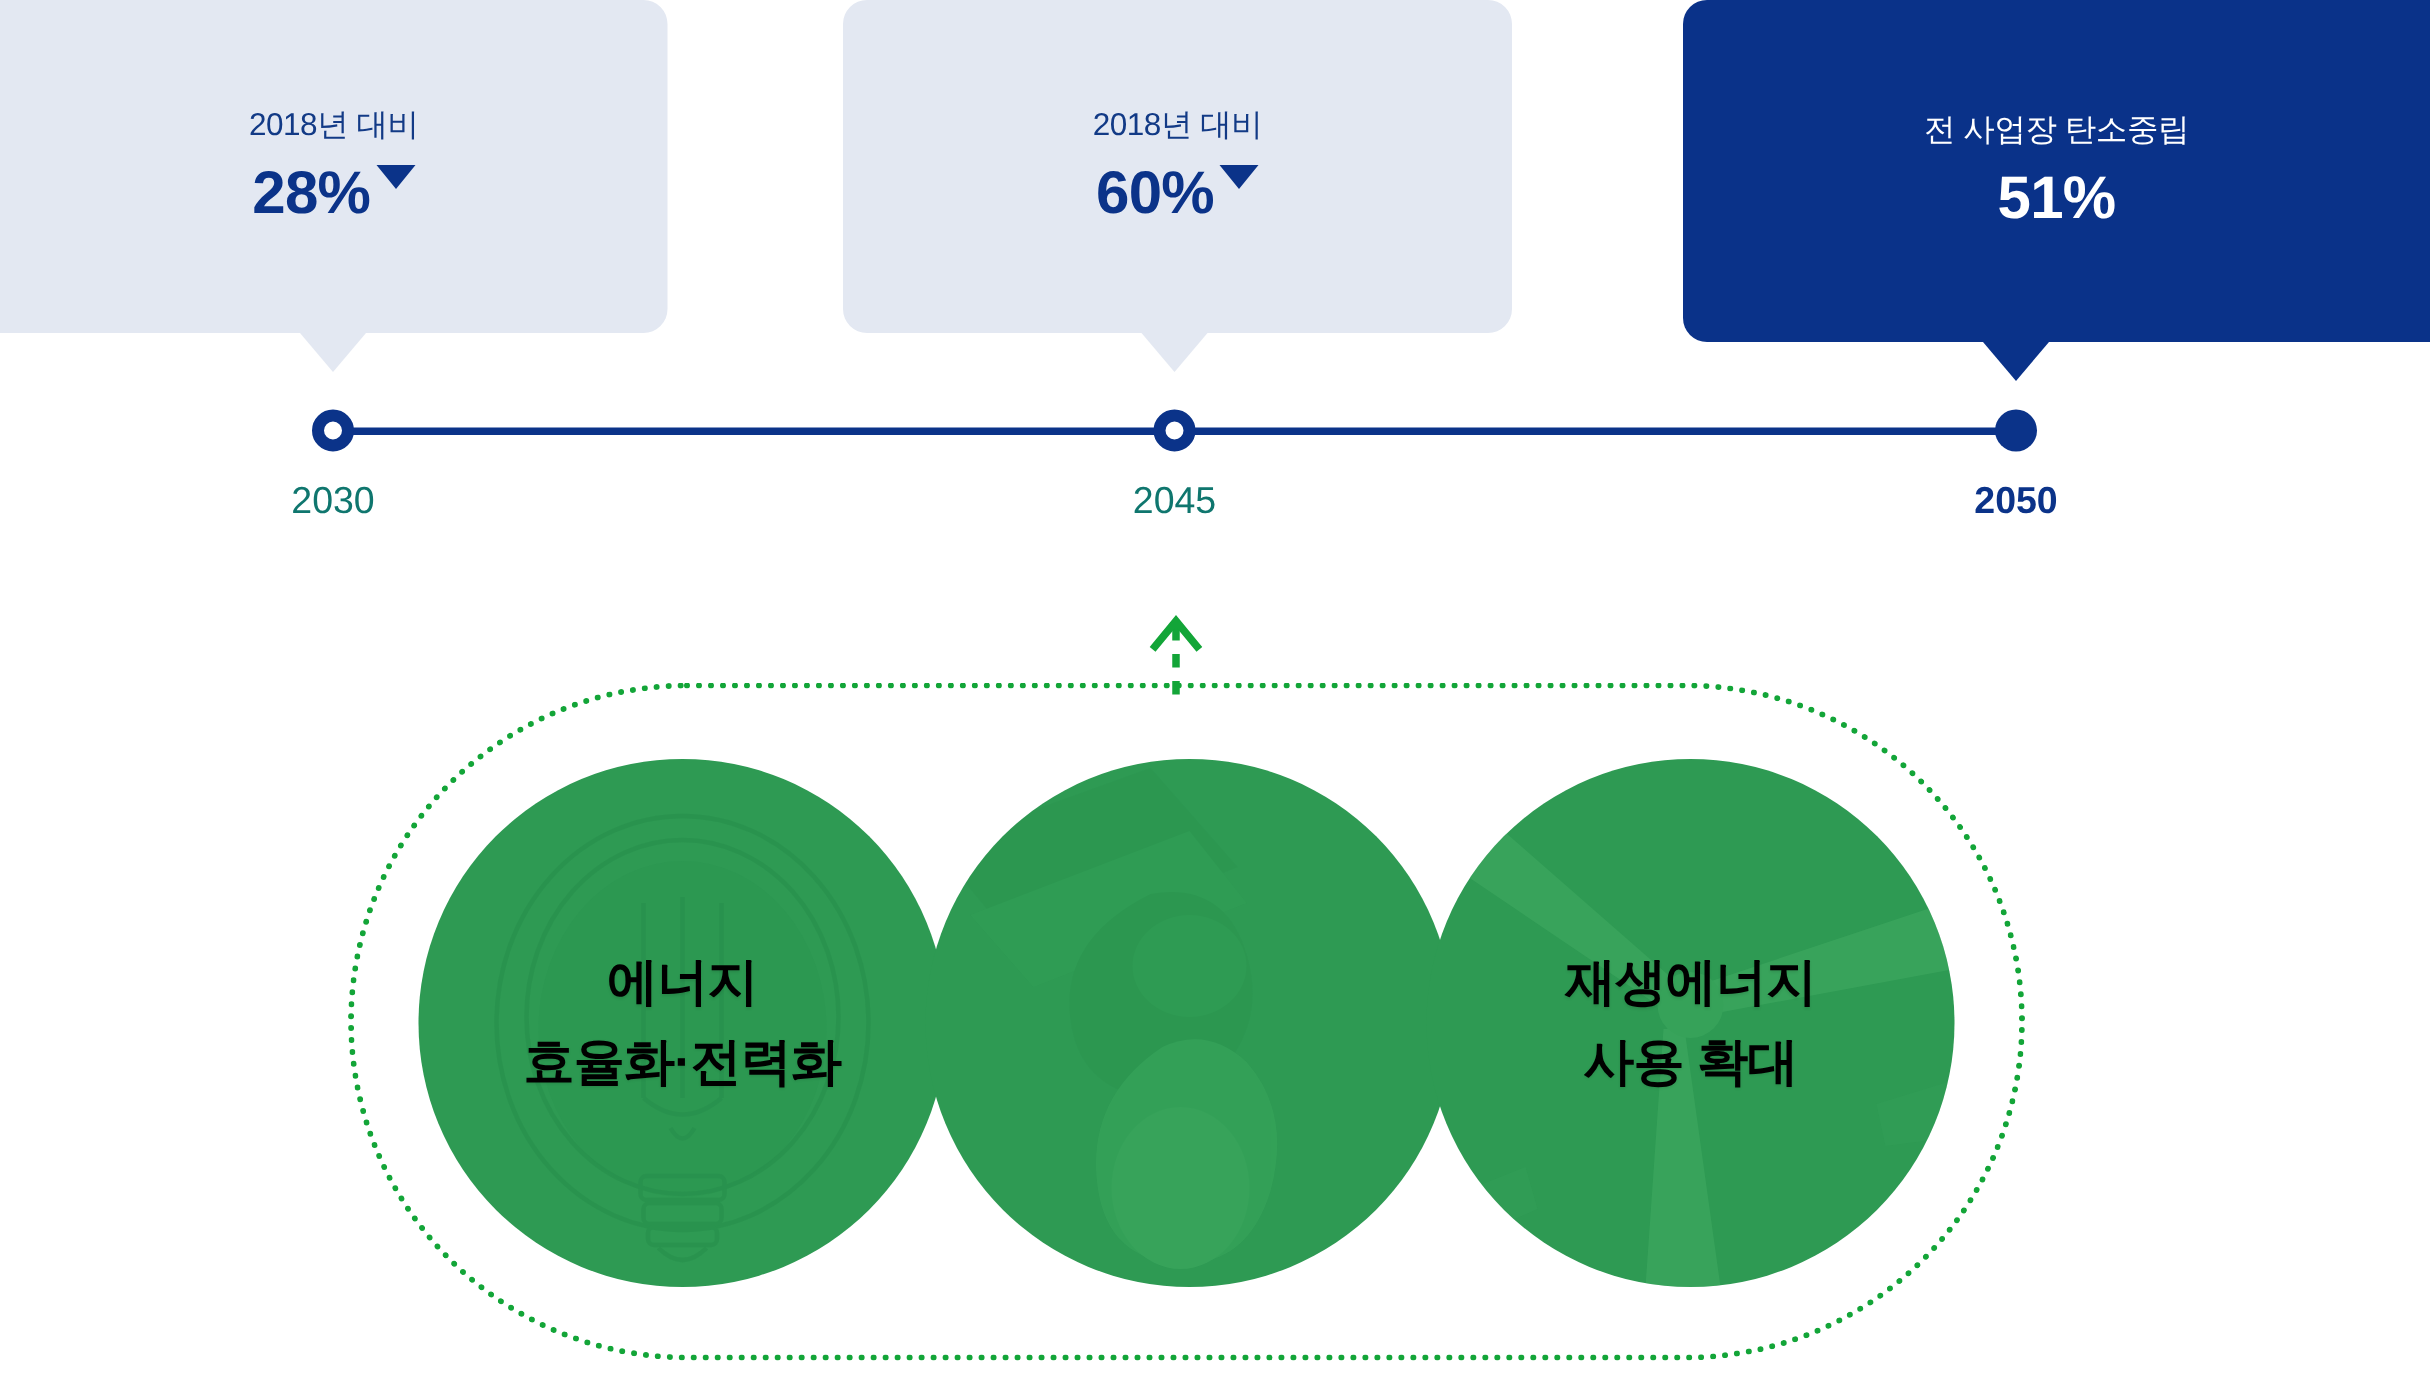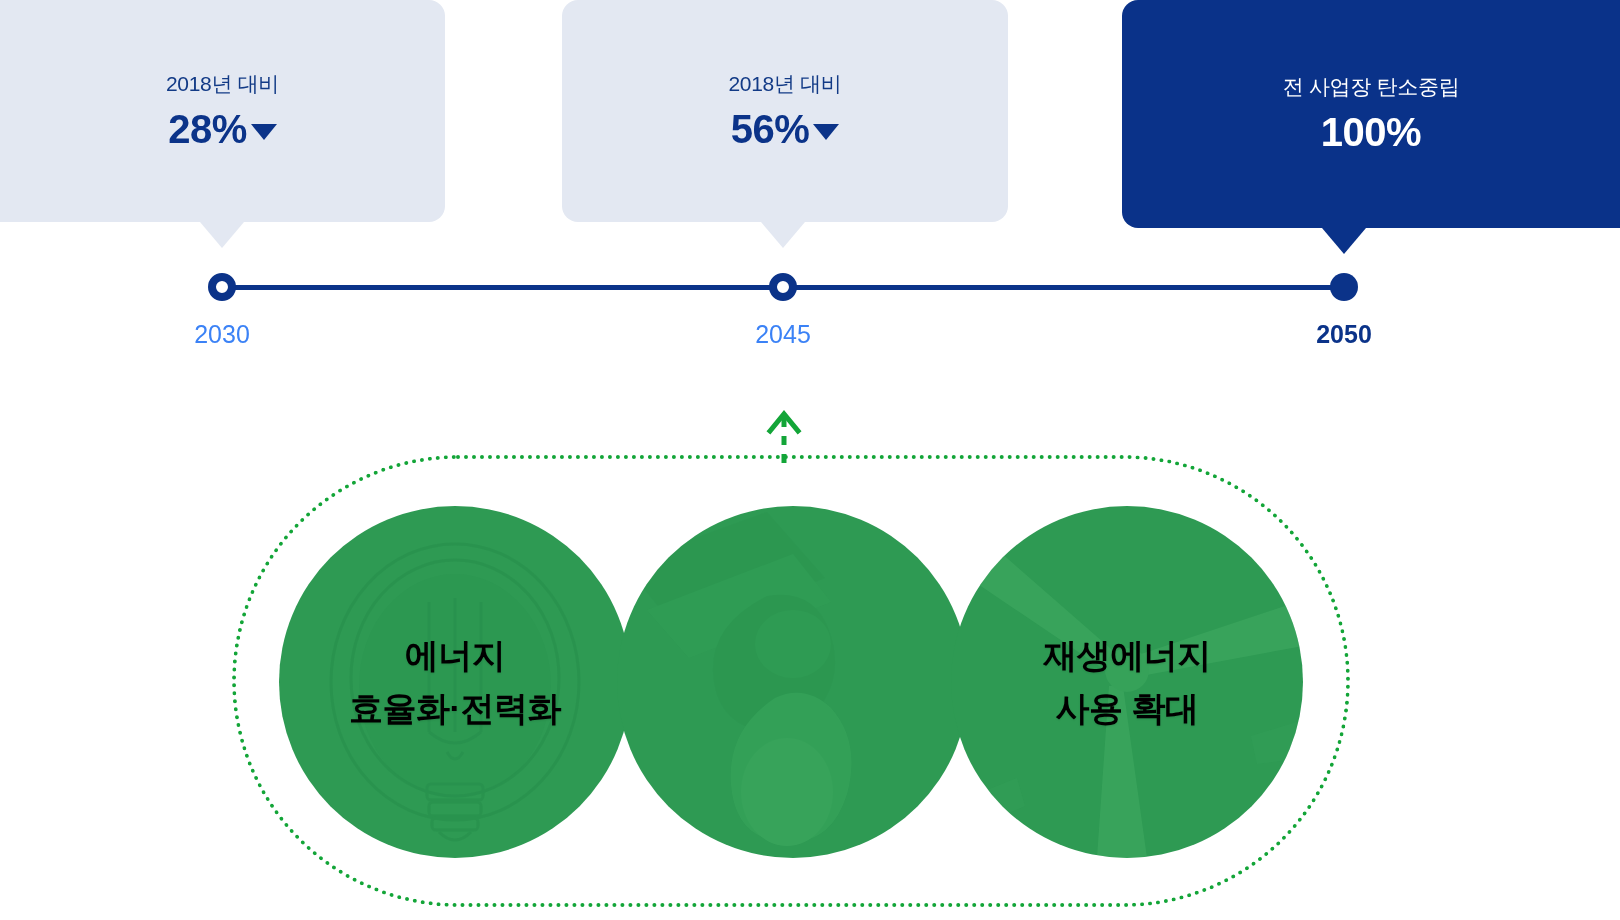--- a/index.html
+++ b/index.html
@@ -11,21 +11,21 @@
   #stage{position:absolute;left:0;top:0;width:1620px;height:920px;}
 
   
   .card{position:absolute;border-radius:16px;box-sizing:border-box;}
   .card .card-inner{
     position:absolute;left:0;right:0;top:0;bottom:0;
     display:flex;flex-direction:column;align-items:center;justify-content:center;
   }
   .card-label{font-size:21px;line-height:1.2;letter-spacing:-0.3px;margin-bottom:10px;}
   .card-value{font-size:40px;font-weight:bold;line-height:1.1;letter-spacing:-0.5px;
-              display:flex;align-items:center;justify-content:center;gap:0;}
+              display:flex;justify-content:center;gap:0;}
   .tri-down{
     width:0;height:0;border-left:13px solid transparent;border-right:13px solid transparent;
     display:inline-block;margin-left:4px;position:relative;top:3px;
   }
   .card-tail{position:absolute;width:0;height:0;
     border-left:22px solid transparent;border-right:22px solid transparent;}
 
   .card.light{background:#E3E8F2;}
   .card.light .card-label{color:#123A86;}
   .card.light .card-value{color:#0B3389;}
@@ -39,21 +39,21 @@
 
   
   .tl-line{position:absolute;background:#0B3389;height:5px;border-radius:2px;}
   .tl-dot-hollow{
     position:absolute;width:28px;height:28px;border-radius:50%;
     background:#ffffff;border:8px solid #0B3389;box-sizing:border-box;
   }
   .tl-dot-solid{
     position:absolute;width:28px;height:28px;border-radius:50%;background:#0B3389;
   }
-  .tl-year{position:absolute;font-size:25px;color:#3b82f6;letter-spacing:0px;
+  .tl-year{position:absolute;font-size:25px;color:#0f766e;letter-spacing:0px;
            text-align:center;width:160px;}
   .tl-year.current{font-weight:bold;color:#0B3389;}
 
   
   .arrow-wrap{position:absolute;}
   
   .capsule{
     position:absolute;border:4px dotted #13A538;border-radius:250px;
     box-sizing:border-box;
   }
@@ -84,32 +84,32 @@
         <span class="tri-down"></span>
       </div>
     </div>
     <div class="card-tail" style="left:200px;top:222px;"></div>
   </div>
 
   <div class="card light" style="left:562px;top:0px;width:446px;height:222px;">
     <div class="card-inner">
       <div class="card-label">2018년 대비</div>
       <div class="card-value">
-        <span>56%</span>
+        <span>60%</span>
         <span class="tri-down"></span>
       </div>
     </div>
     <div class="card-tail" style="left:199px;top:222px;"></div>
   </div>
 
   <div class="card dark" style="left:1122px;top:0px;width:498px;height:228px;border-top-right-radius:0;border-bottom-right-radius:0;">
     <div class="card-inner">
       <div class="card-label">전 사업장 탄소중립</div>
       <div class="card-value">
-        <span>100%</span>
+        <span>51%</span>
       </div>
     </div>
     <div class="card-tail" style="left:200px;top:228px;"></div>
   </div>
 
   <div>
     <div class="tl-line" style="left:222px;top:285px;width:1122px;"></div>
 
     <div class="tl-dot-hollow" style="left:208px;top:273px;"></div>
     <div class="tl-dot-hollow" style="left:769px;top:273px;"></div>

